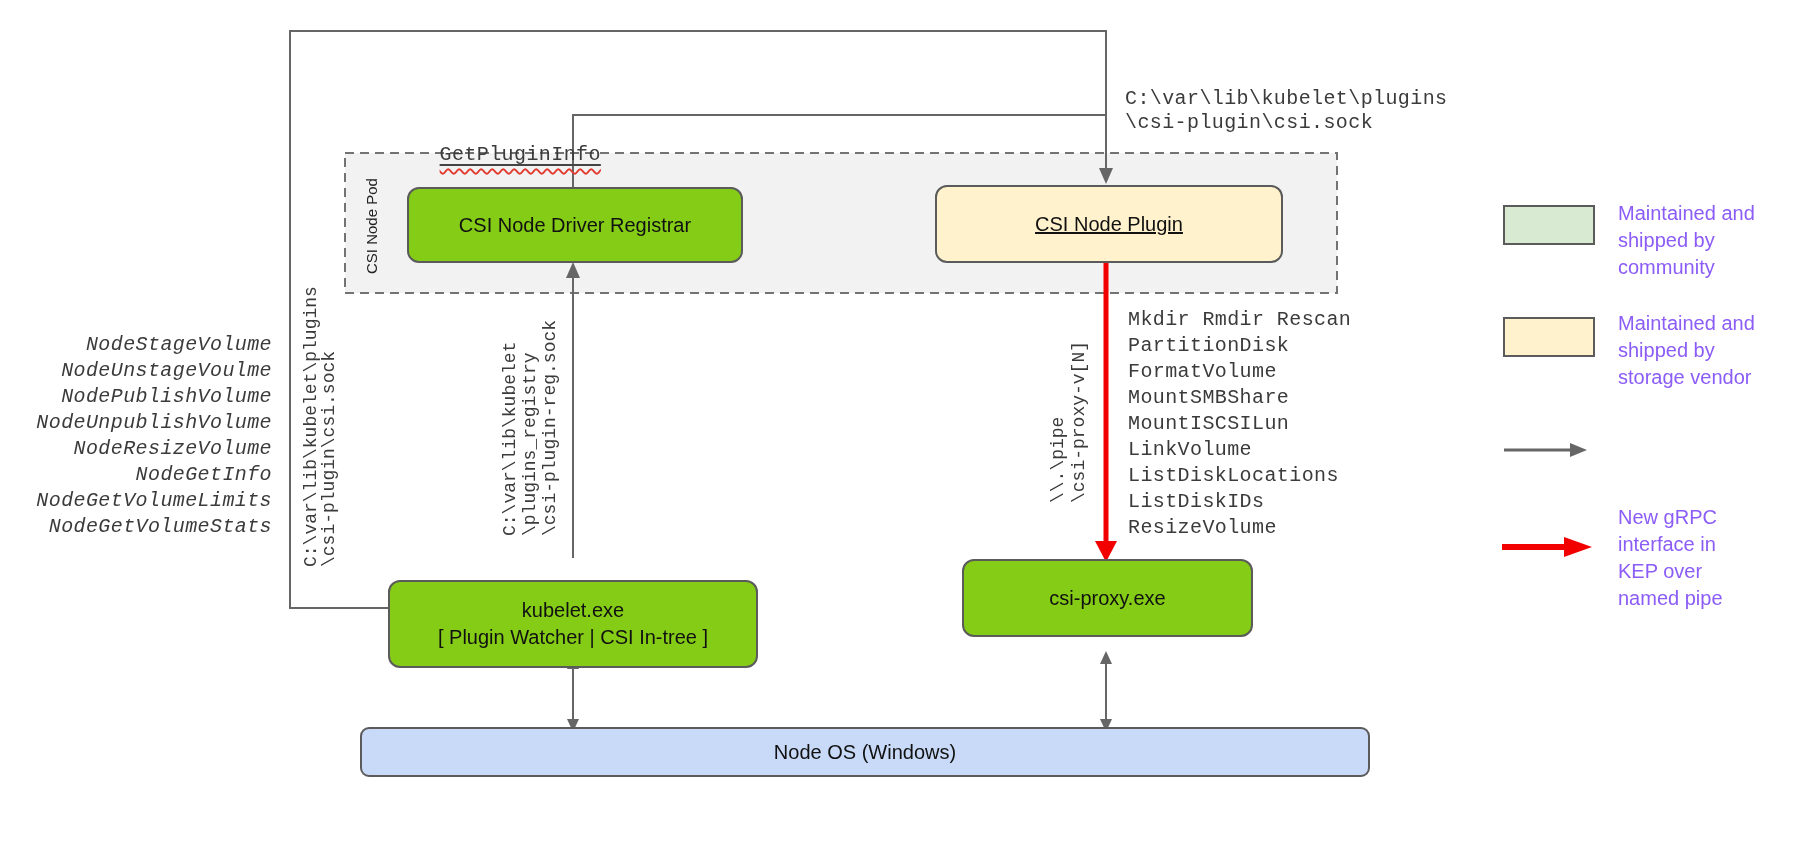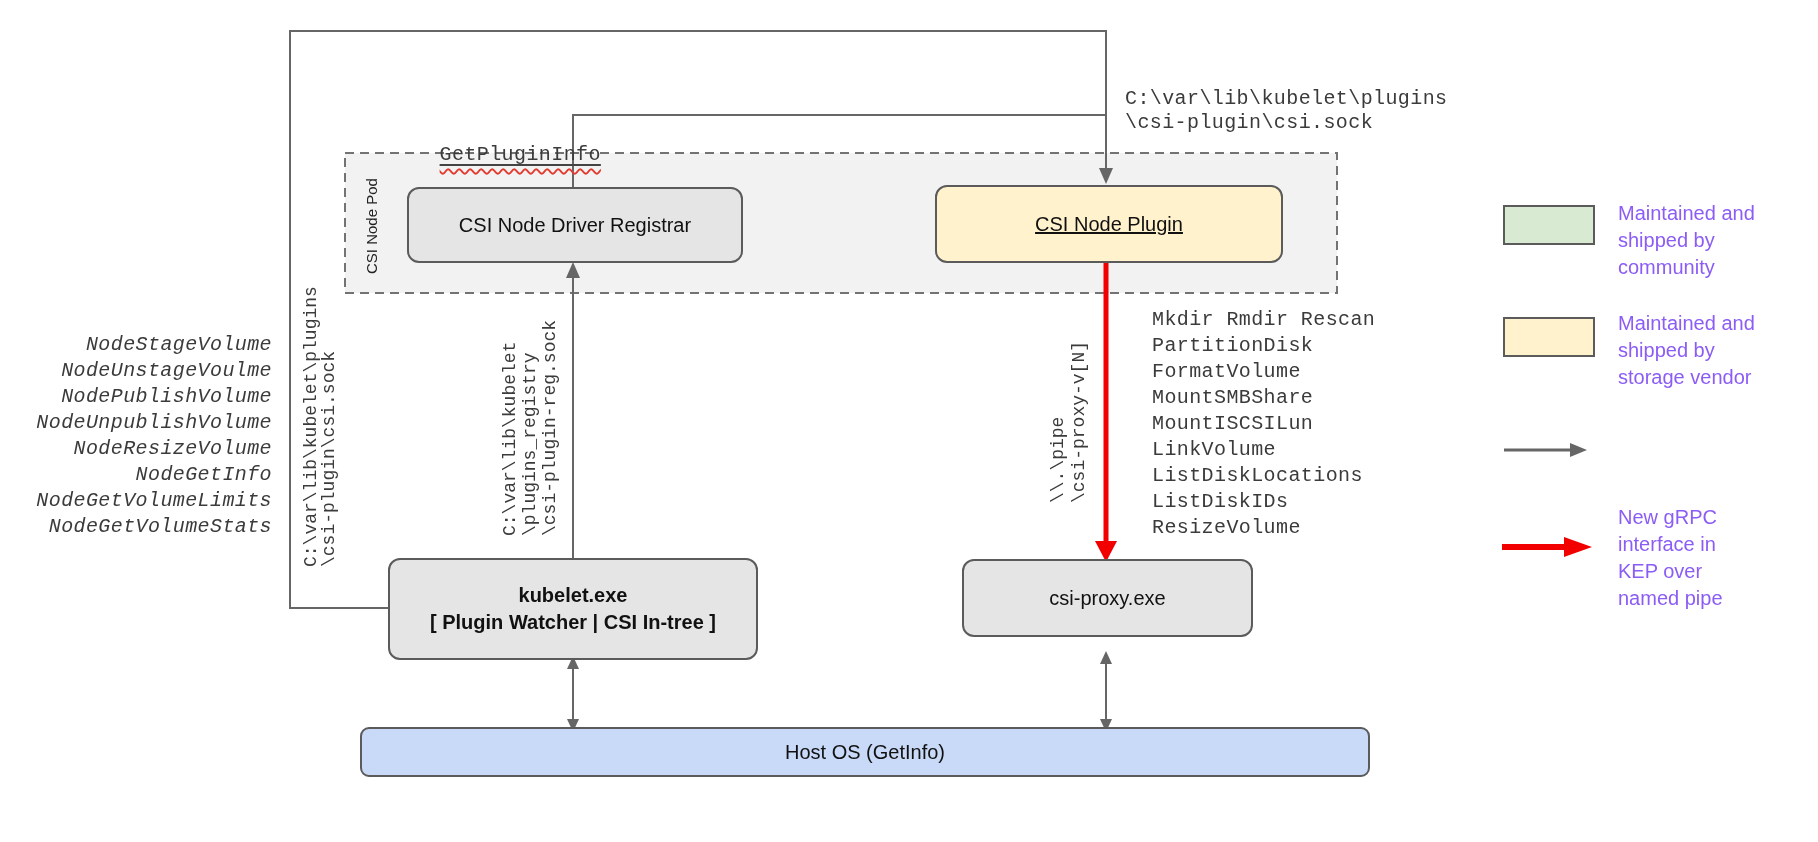--- a/index.html
+++ b/index.html
@@ -6,21 +6,21 @@
   #stage{
     position:relative;width:1818px;height:842px;background:#ffffff;
     font-family:"Liberation Sans",sans-serif;overflow:hidden;
   }
   #wires{position:absolute;left:0;top:0;width:1818px;height:842px;}
   .box{
     position:absolute;box-sizing:border-box;border:2px solid #5b5b5b;border-radius:12px;
     display:flex;align-items:center;justify-content:center;text-align:center;
     font-size:20px;color:#111;line-height:27px;white-space:pre-line;
   }
-  .green{background:#e5e5e5;}
+  .green{background:#84cc16;}
   .yellow{background:#fff2cc;text-decoration:underline;}
   .blue{background:#c9daf8;border-radius:9px;}
   .mono{
     position:absolute;font-family:"Liberation Mono",monospace;font-size:20px;
     line-height:26px;letter-spacing:0.4px;color:#3b3b3b;white-space:pre;
   }
   .rot{
     position:absolute;font-family:"Liberation Mono",monospace;font-size:18px;
     color:#3b3b3b;white-space:pre;transform:rotate(-90deg);transform-origin:0 0;
   }
@@ -77,52 +77,52 @@
   </svg>
 
   <div class="box green" style="left:407px;top:187px;width:336px;height:76px;">
     <span>CSI Node Driver Registrar</span>
   </div>
 
   <div class="box yellow" style="left:935px;top:185px;width:348px;height:78px;">
     <span>CSI Node Plugin</span>
   </div>
 
-  <div class="box green" style="left:388px;top:558px;width:370px;height:102px;font-weight:bold;">
+  <div class="box green" style="left:388px;top:580px;width:370px;height:88px;">
     <span>kubelet.exe
 [ Plugin Watcher | CSI In-tree ]</span>
   </div>
 
   <div class="box green" style="left:962px;top:559px;width:291px;height:78px;">
     <span>csi-proxy.exe</span>
   </div>
 
   <div class="box blue" style="left:360px;top:727px;width:1010px;height:50px;">
-    <span>Host OS (GetInfo)</span>
+    <span>Node OS (Windows)</span>
   </div>
 
   <div class="rot-sans" style="left:362px;top:274px;">CSI Node Pod</div>
 
   <div class="mono" style="left:390px;top:116px;">
     <span class="gpi-outer"><span class="gpi-inner">GetPluginInfo</span></span>
   </div>
 
   <div class="mono" style="left:1125px;top:87px;line-height:24px;">C:\var\lib\kubelet\plugins
 \csi-plugin\csi.sock</div>
 
   <div class="mono" style="left:30px;top:332px;width:242px;text-align:right;font-style:italic;">NodeStageVolume
 NodeUnstageVoulme
 NodePublishVolume
 NodeUnpublishVolume
 NodeResizeVolume
 NodeGetInfo
 NodeGetVolumeLimits
 NodeGetVolumeStats</div>
 
-  <div class="mono" style="left:1152px;top:307px;">Mkdir Rmdir Rescan
+  <div class="mono" style="left:1128px;top:307px;">Mkdir Rmdir Rescan
 PartitionDisk
 FormatVolume
 MountSMBShare
 MountISCSILun
 LinkVolume
 ListDiskLocations
 ListDiskIDs
 ResizeVolume</div>
 
 

